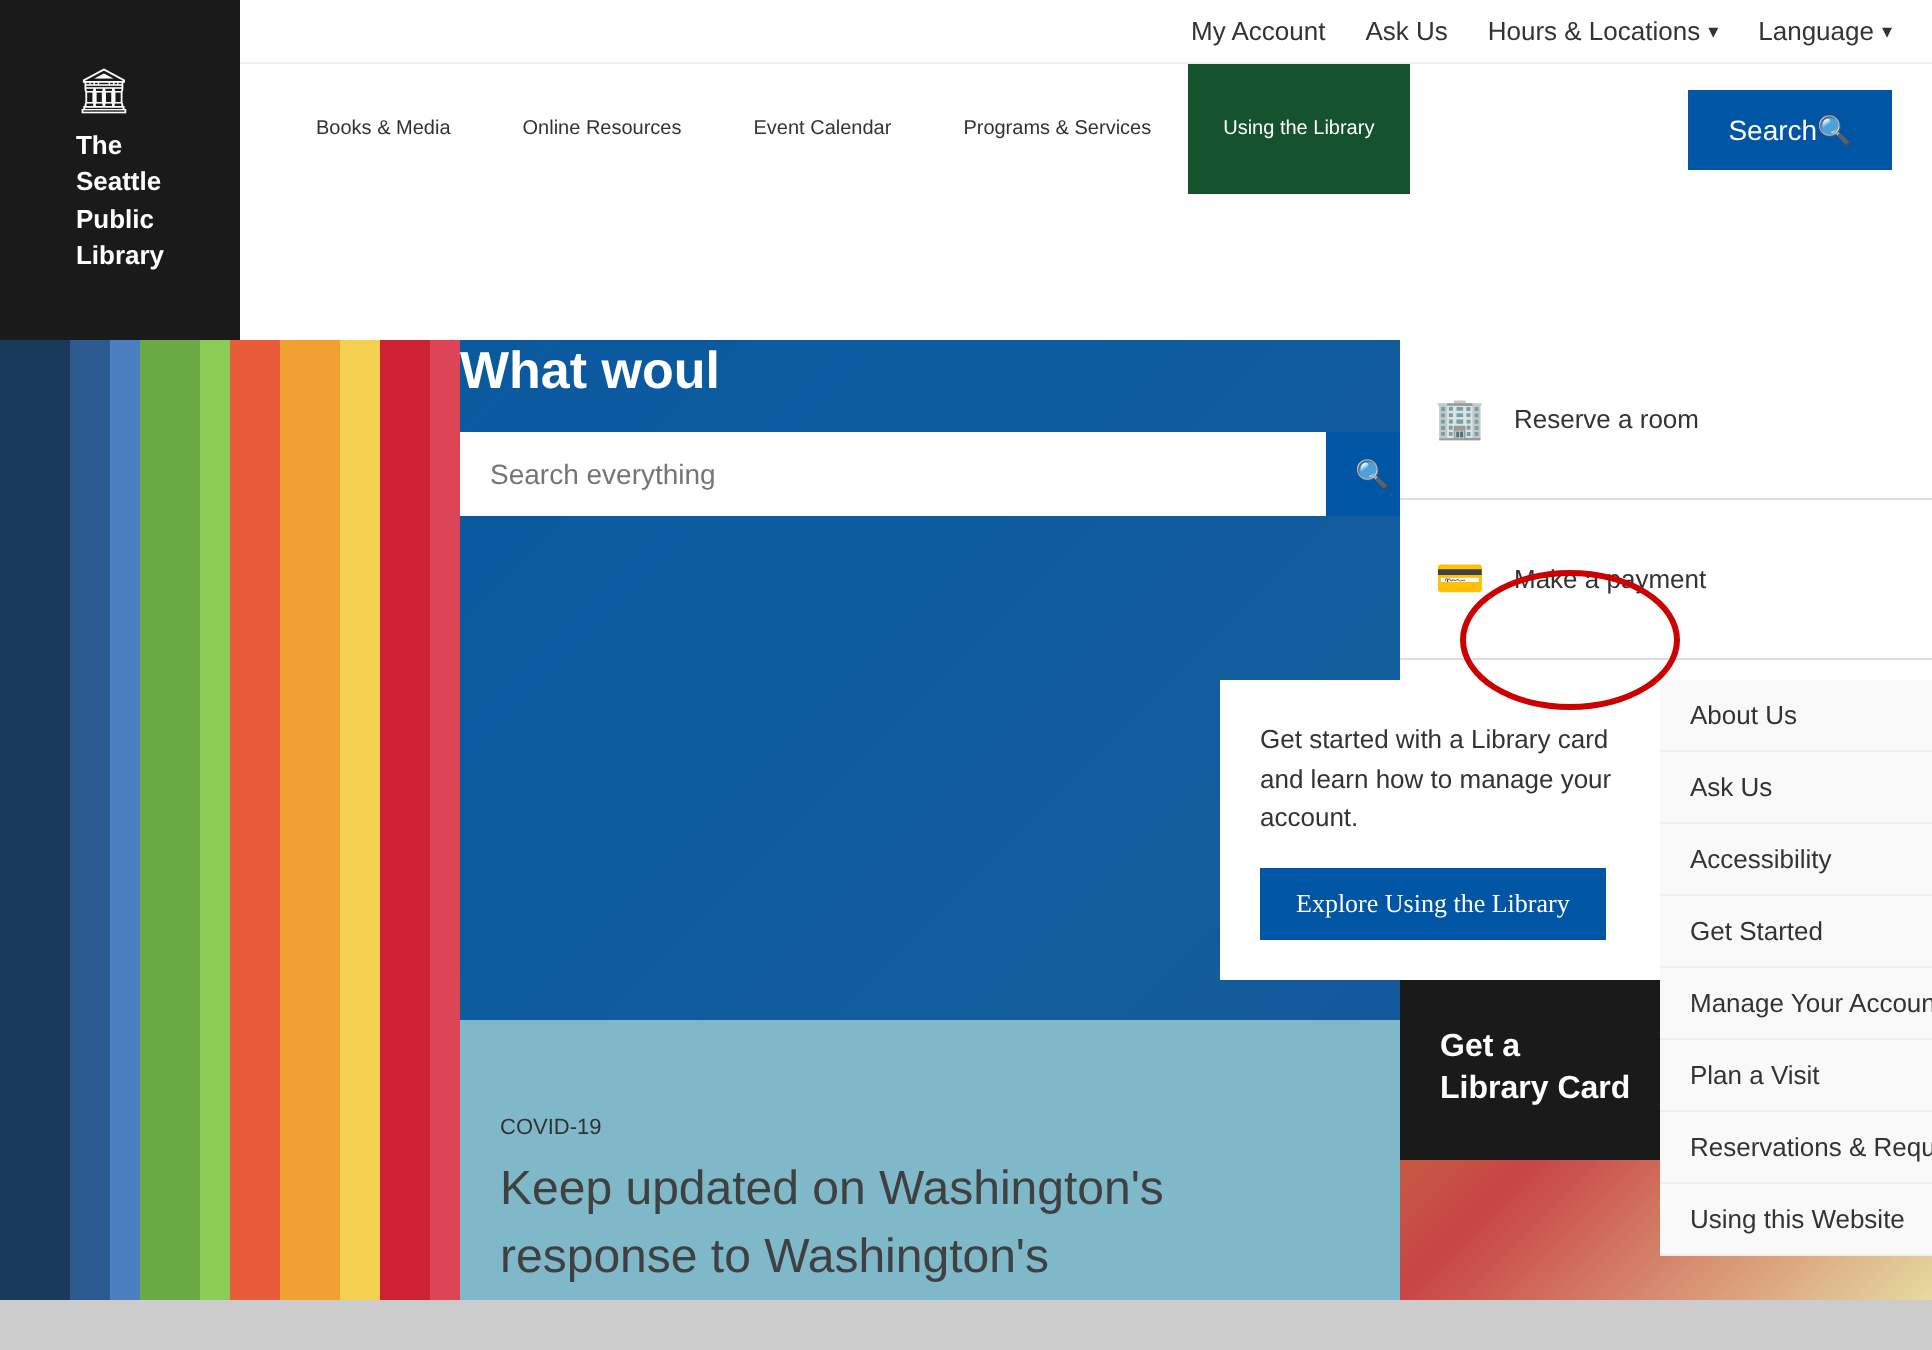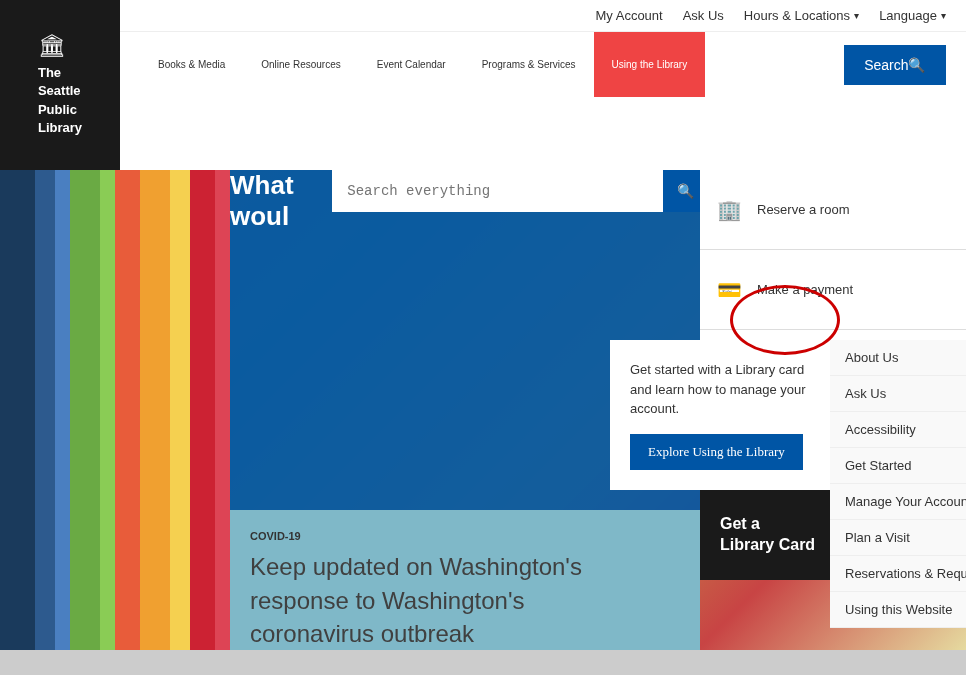--- a/index.html
+++ b/index.html
@@ -9,38 +9,38 @@
     .header { background: white; display: flex; align-items: stretch; position: relative; z-index: 100; }
     .logo-area { background: #1a1a1a; width: 120px; min-height: 170px; display: flex; align-items: center; justify-content: center; padding: 15px; flex-shrink: 0; }
     .logo-text { color: white; font-size: 13px; font-weight: bold; line-height: 1.4; text-align: left; }
     .logo-icon { color: white; font-size: 22px; margin-bottom: 5px; }
     .header-right { flex: 1; display: flex; flex-direction: column; }
     .top-bar { display: flex; justify-content: flex-end; align-items: center; padding: 8px 20px; gap: 20px; border-bottom: 1px solid #eee; }
     .top-bar-link { font-size: 13px; color: #333; text-decoration: none; cursor: pointer; }
     .top-bar-link.dropdown { display: flex; align-items: center; gap: 4px; }
     .nav-bar { display: flex; align-items: center; padding: 0 20px; height: 65px; gap: 0; }
     .nav-item { font-size: 10px; color: #333; padding: 0 18px; cursor: pointer; height: 65px; display: flex; align-items: center; text-decoration: none; white-space: nowrap; }
-    .nav-item.active { background: #ef4444; color: white; text-align: right; }
+    .nav-item.active { background: #14532d; color: white; text-align: right; }
     .search-btn { background: #0055a5; color: white; border: none; padding: 10px 20px; font-size: 14px; cursor: pointer; display: flex; align-items: center; gap: 0; margin-left: auto; height: 40px; }
     .chevron { font-size: 10px; }
 
     
     .main-content { position: relative; width: 966px; height: 505px; }
     .hero-bg { position: absolute; top: 0; left: 0; width: 100%; height: 100%; background: linear-gradient(135deg, #8b7355 0%, #6b8e6b 30%, #c4a44a 60%, #c84444 80%, #e8e8a8 100%); }
 
     
-    .blue-panel { position: absolute; top: 0; left: 230px; width: 480px; height: 340px; background: rgba(0, 85, 165, 0.9); display: flex; flex-direction: row; }
+    .blue-panel { position: absolute; top: 0; left: 230px; width: 480px; height: 340px; background: rgba(0, 85, 165, 0.9); display: flex; flex-direction: column; }
     .what-would { color: white; font-size: 26px; font-weight: bold; margin-bottom: 15px; }
     .search-bar { display: flex; background: white; height: 42px; width: 100%; }
-    .search-input { flex: 1; border: none; padding: 0 15px; font-size: 14px; outline: none; color: #999; font-family: Liberation Mono, monospace; }
+    .search-input { flex: 1; border: none; padding: 0 15px; font-size: 14px; outline: none; color: #999; }
     .search-submit { background: #0055a5; color: white; border: none; padding: 0 15px; cursor: pointer; font-size: 14px; }
 
     
     .covid-section { position: absolute; top: 340px; left: 230px; width: 470px; height: 205px; background: #7fb8c8; padding: 20px; }
-    .covid-tag { font-size: 11px; font-weight: bold; color: #333; margin-bottom: 8px; }
+    .covid-tag { font-size: 11px; font-weight: normal; color: #333; margin-bottom: 8px; margin-top: 28px; }
     .covid-title { font-size: 24px; color: #404040; font-weight: normal; line-height: 1.4; }
 
     
     .right-sidebar { position: absolute; top: 0; right: 0; width: 266px; height: 100%; }
     .reserve-room { position: absolute; top: 0; left: 0; width: 100%; height: 80px; background: white; display: flex; align-items: center; padding: 0 15px; gap: 12px; border-bottom: 1px solid #ddd; cursor: pointer; }
     .make-payment { position: absolute; top: 80px; left: 0; width: 100%; height: 80px; background: white; display: flex; align-items: center; padding: 0 15px; gap: 12px; border-bottom: 1px solid #ddd; cursor: pointer; }
     .museum-pass { position: absolute; top: 160px; left: 0; width: 100%; height: 80px; background: white; display: flex; align-items: center; padding: 0 15px; gap: 12px; border-bottom: 1px solid #ddd; cursor: pointer; }
     .homework-help { position: absolute; top: 240px; left: 0; width: 100%; height: 80px; background: white; display: flex; align-items: center; padding: 0 15px; gap: 12px; border-bottom: 1px solid #ddd; cursor: pointer; }
     .sidebar-icon { width: 30px; height: 30px; display: flex; align-items: center; justify-content: center; font-size: 20px; color: #555; }
     .sidebar-label { font-size: 13px; color: #333; font-weight: 500; }

